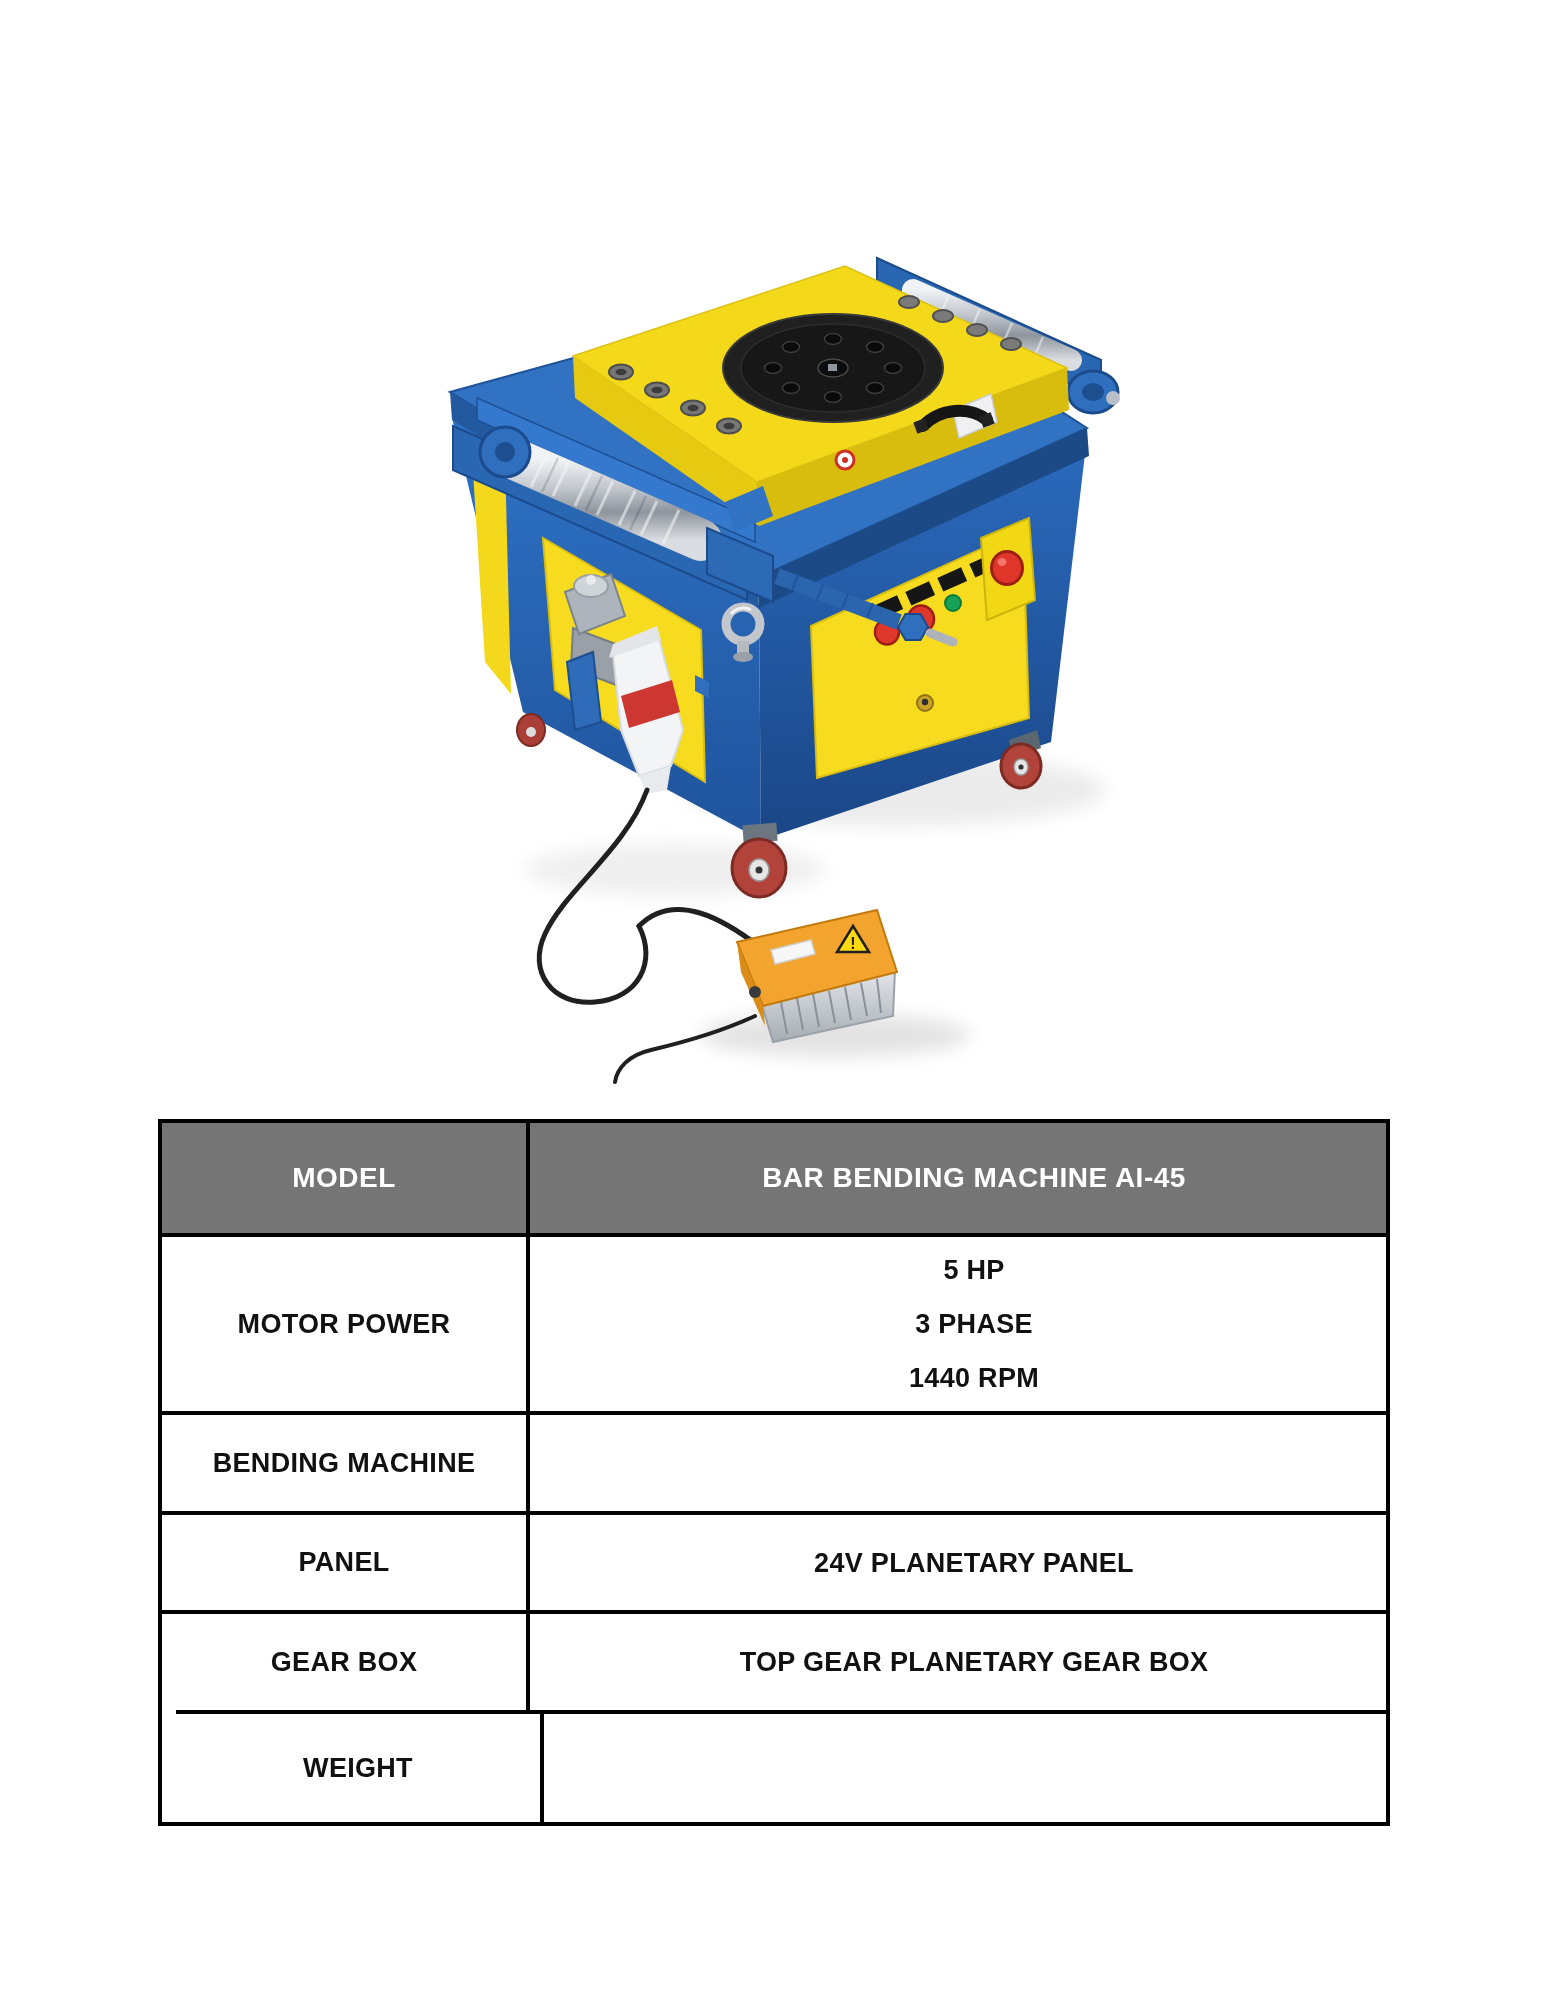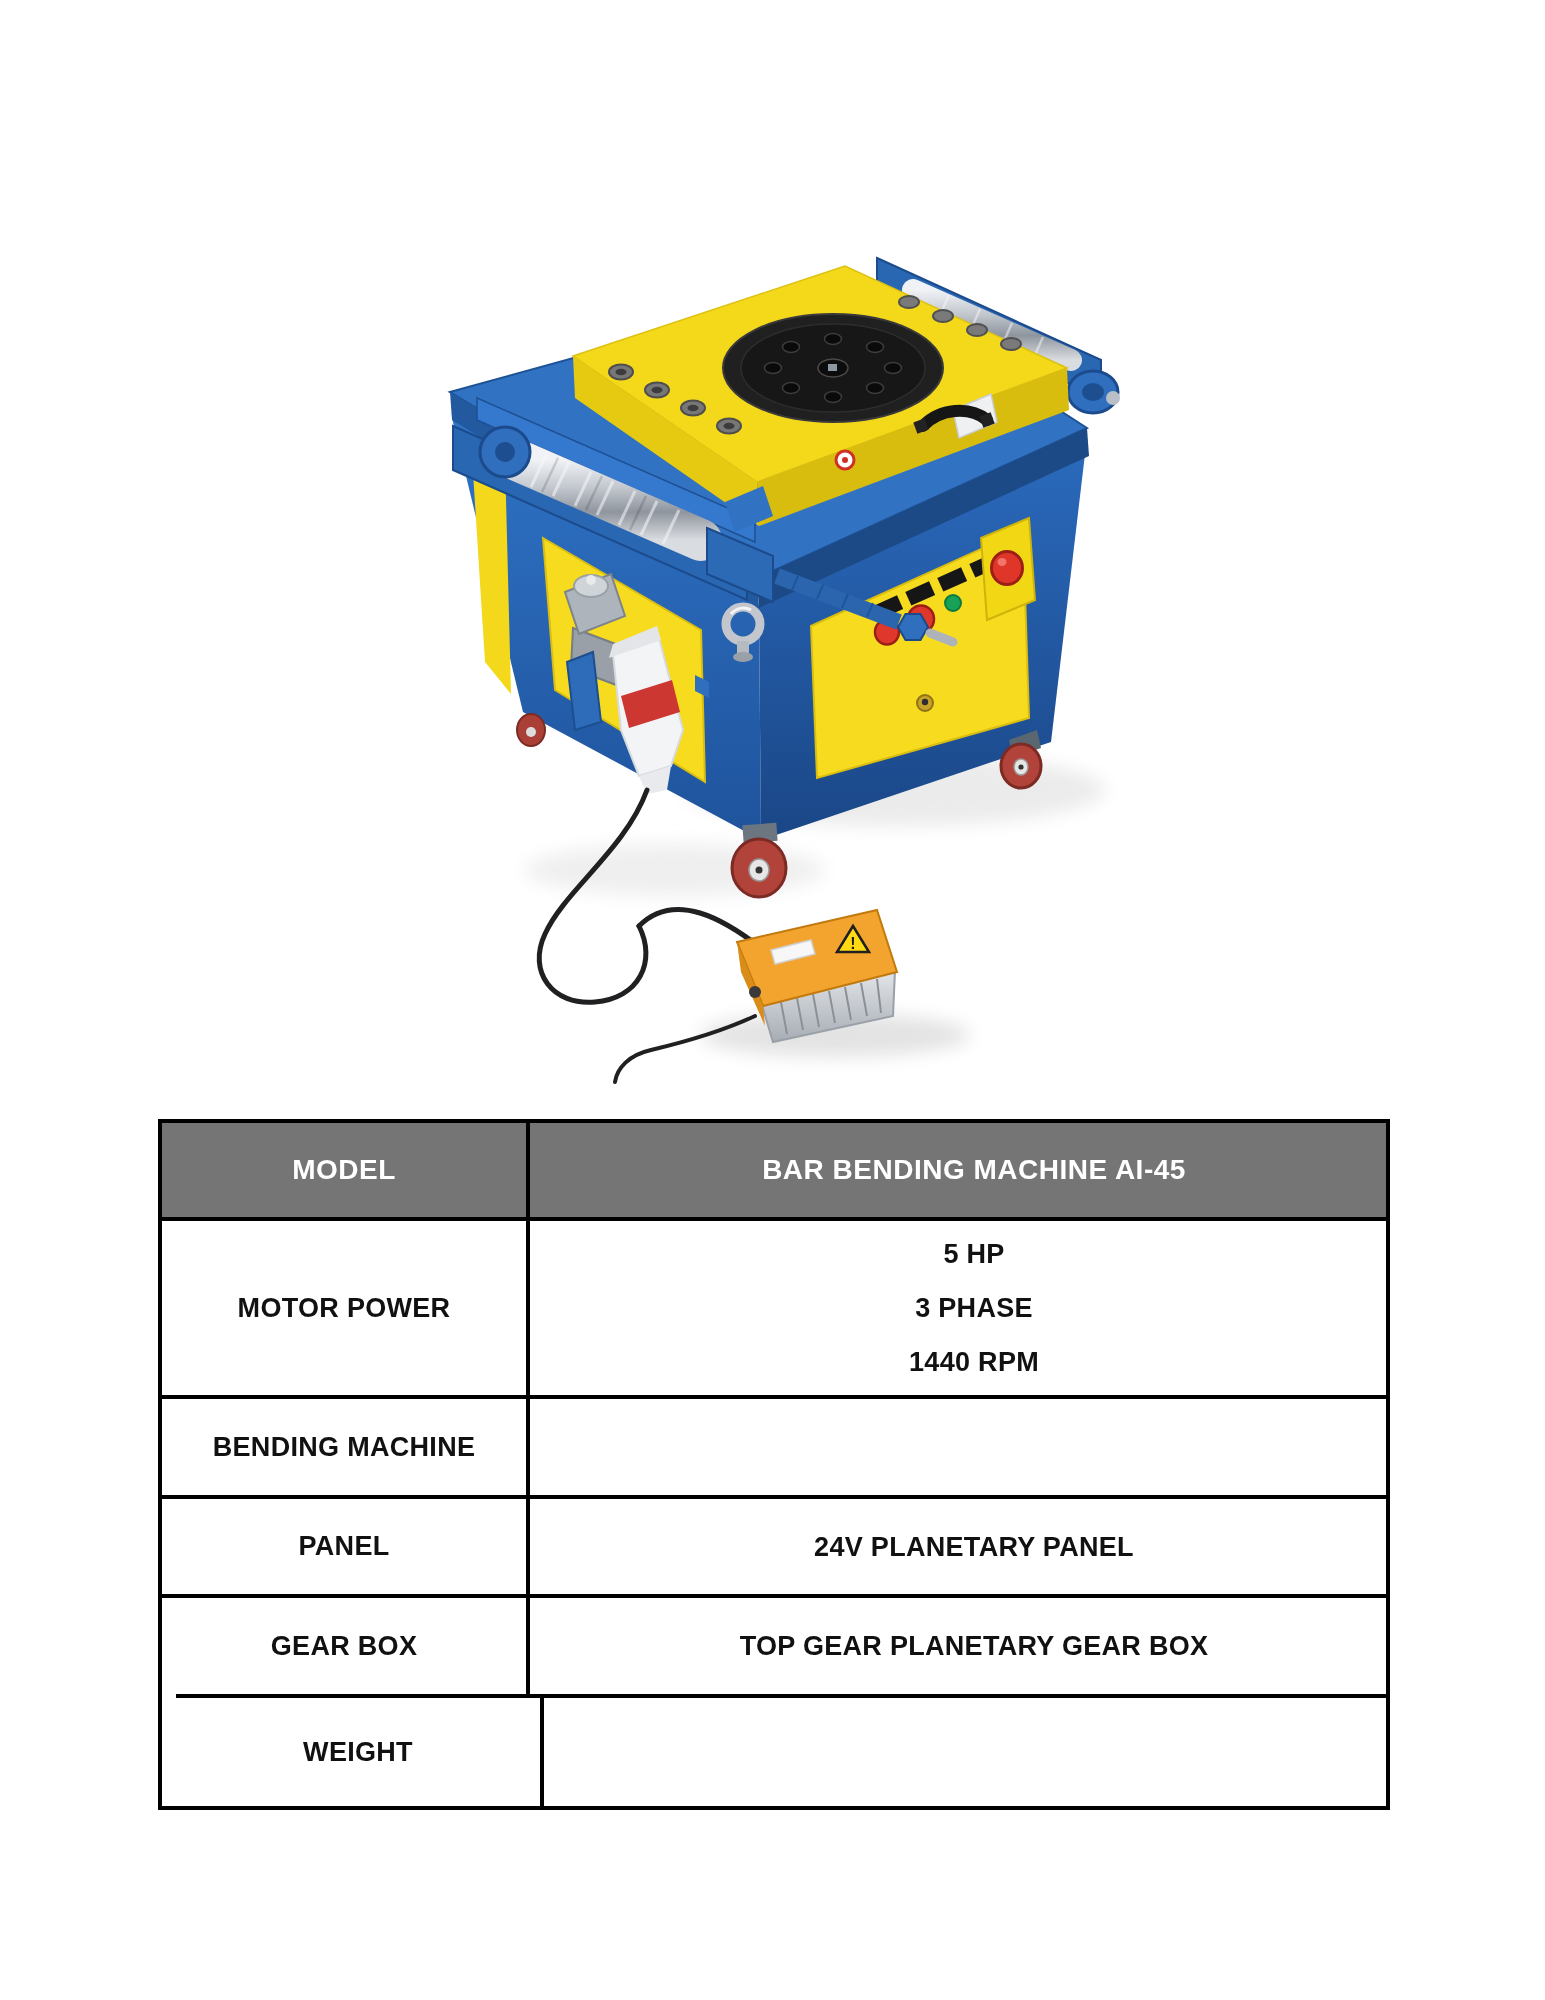--- a/index.html
+++ b/index.html
@@ -11,21 +11,21 @@
   .photo-wrap{position:absolute;left:425px;top:130px;width:710px;height:960px;}
   .photo-wrap svg{display:block;width:100%;height:100%;}
 
   
   .spec-table{
     position:absolute;left:158px;top:1119px;width:1232px;
     box-sizing:border-box;border:4px solid #000000;background:#ffffff;
   }
   .spec-row{display:flex;}
   .spec-row + .spec-row{border-top:4px solid #000000;}
-  .h-header{height:94px;}
+  .h-header{height:110px;}
   .h-0{height:174px;}
   .h-1{height:96px;}
   .h-2{height:95px;}
   .h-3{height:96px;}
   .h-4{height:108px;margin-left:14px;}
   .cell{
     display:flex;align-items:center;justify-content:center;
     text-align:center;
   }
   .cell.label{flex:0 0 364px;width:364px;border-right:4px solid #000000;}

